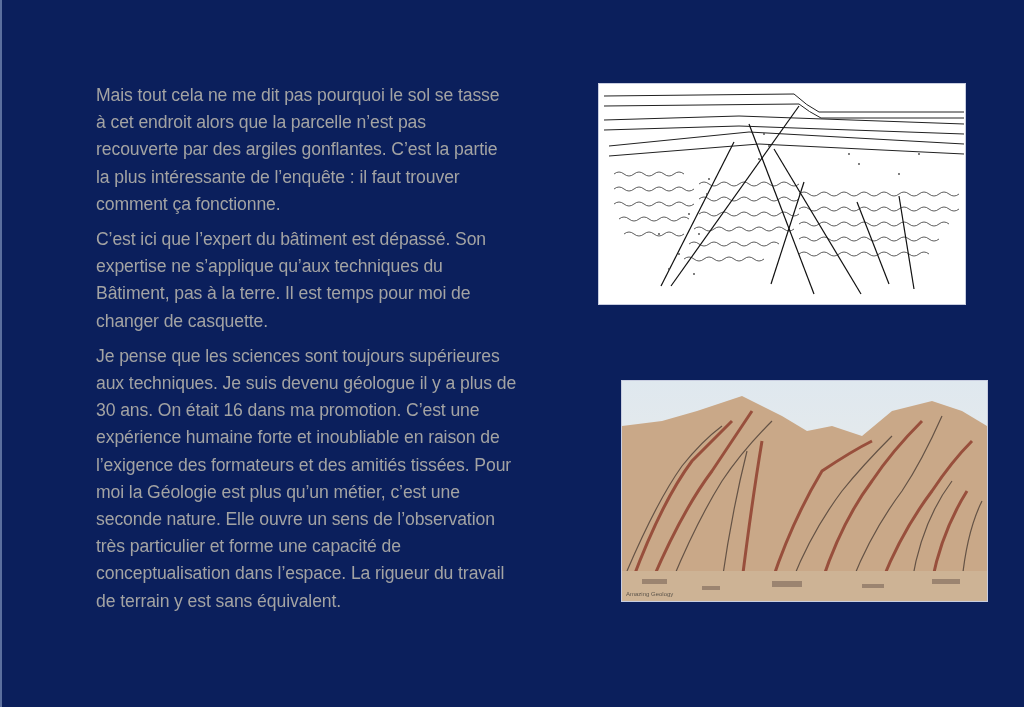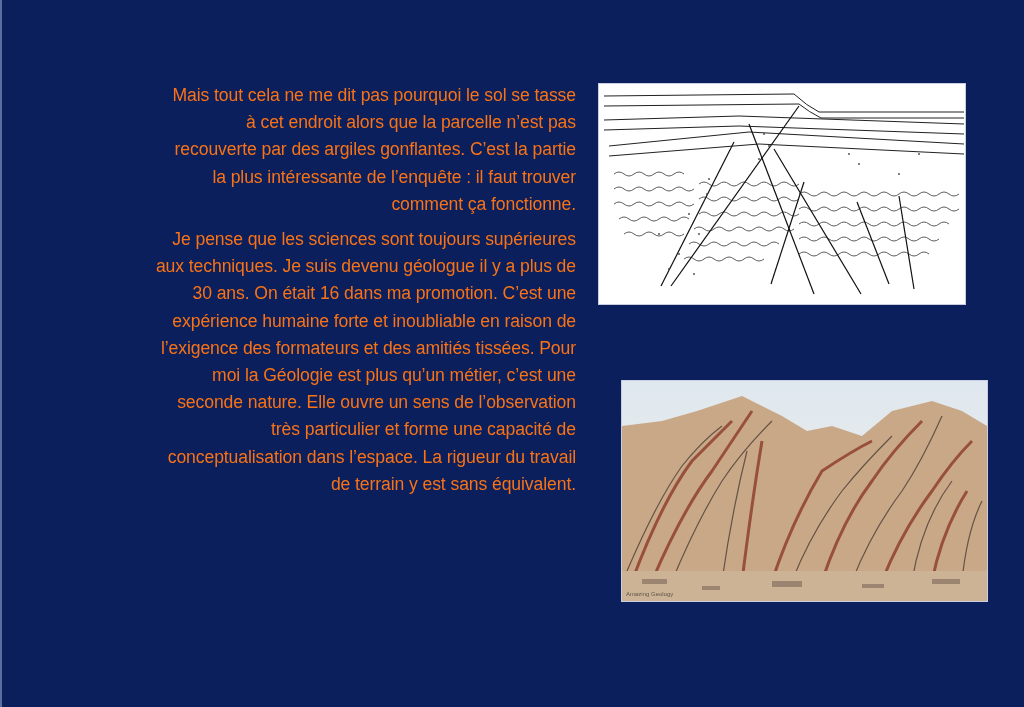--- a/index.html
+++ b/index.html
@@ -8,25 +8,24 @@
       background: #0b1f5c;
       position: relative;
       font-family: "Liberation Sans", "DejaVu Sans", sans-serif;
     }
     .left-edge {
       position: absolute; left: 0; top: 0; width: 2px; height: 707px;
       background: #5b6f9e;
     }
     .text-col {
       position: absolute; left: 96px; top: 82px; width: 480px;
-      color: #f97316;
+      color: #a3a3a3;
       font-size: 17.6px;
       line-height: 27.2px;
       letter-spacing: -0.1px;
-      text-align: right;
     }
     .para { margin: 0 0 8px 0; white-space: pre-line; }
     .figure {
       position: absolute;
       background: #ffffff;
       border: 1px solid #c8cde0;
       overflow: hidden;
     }
     .fig-diagram { left: 598px; top: 83px; width: 366px; height: 220px; }
     .fig-photo { left: 621px; top: 380px; width: 365px; height: 220px; background: #e9eef3; }
@@ -40,20 +39,24 @@
 <body>
 
 <div class="left-edge"></div>
 
 <div class="text-col">
   <p class="para">Mais tout cela ne me dit pas pourquoi le sol se tasse
 à cet endroit alors que la parcelle n’est pas
 recouverte par des argiles gonflantes. C’est la partie
 la plus intéressante de l’enquête : il faut trouver
 comment ça fonctionne.</p>
+  <p class="para">C’est ici que l’expert du bâtiment est dépassé. Son
+expertise ne s’applique qu’aux techniques du
+Bâtiment, pas à la terre. Il est temps pour moi de
+changer de casquette.</p>
   <p class="para">Je pense que les sciences sont toujours supérieures
 aux techniques. Je suis devenu géologue il y a plus de
 30 ans. On était 16 dans ma promotion. C’est une
 expérience humaine forte et inoubliable en raison de
 l’exigence des formateurs et des amitiés tissées. Pour
 moi la Géologie est plus qu’un métier, c’est une
 seconde nature. Elle ouvre un sens de l’observation
 très particulier et forme une capacité de
 conceptualisation dans l’espace. La rigueur du travail
 de terrain y est sans équivalent.</p>

